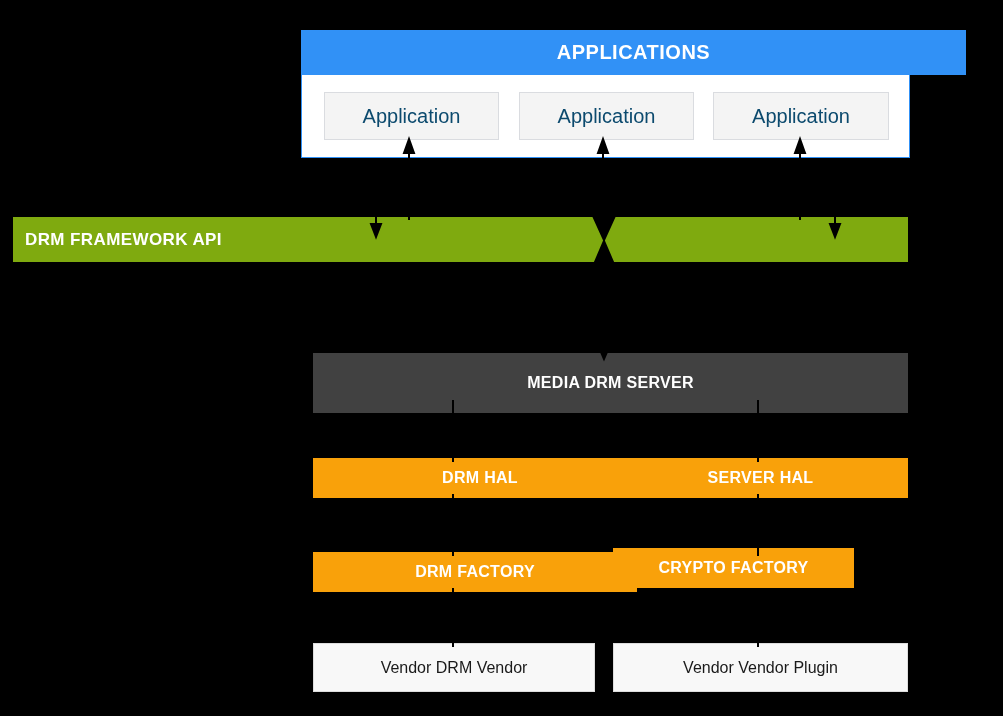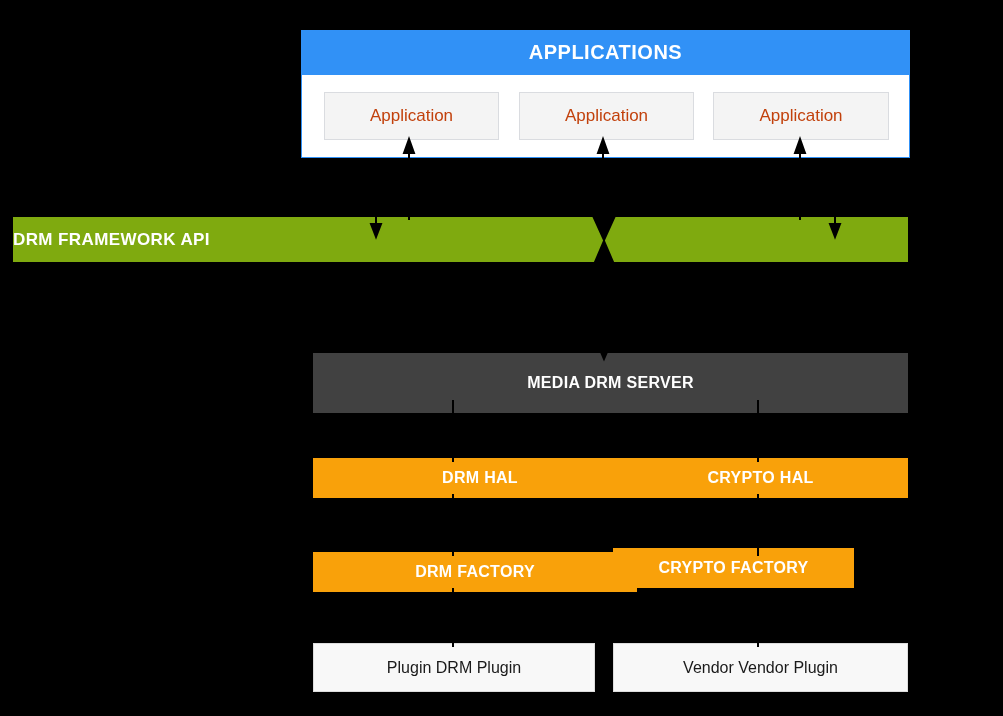--- a/index.html
+++ b/index.html
@@ -8,33 +8,33 @@
     --vendor-bg:#F8F8F8; --vendor-border:#DDDDDD;
     --line:#000000;
   }
   *{box-sizing:border-box;margin:0;padding:0}
   html,body{width:1003px;height:716px;background:#000;overflow:hidden}
   body{font-family:"Liberation Sans", sans-serif;position:relative}
   .abs{position:absolute}
 
   
   .apps-container{left:301px;top:30px;width:609px;height:128px;background:#fff;border:1px solid var(--blue)}
-  .apps-header{left:301px;top:30px;width:609px;height:45px;background:var(--blue);
+  .apps-header{left:301px;top:30px;width:665px;height:45px;background:var(--blue);
     color:#fff;font-weight:bold;font-size:20px;letter-spacing:.5px;
     display:flex;align-items:center;justify-content:center}
   .app-box{top:92px;height:48px;background:var(--appbox-bg);border:1px solid var(--appbox-border);
-    color:#c2410c;font-size:17px;display:flex;align-items:center;justify-content:center}
+    color:#0c4a6e;font-size:20px;display:flex;align-items:center;justify-content:center}
   .app1{left:324px;width:175px}
   .app2{left:519px;width:175px}
   .app3{left:713px;width:176px}
 
   
   .framework-bar{left:13px;top:217px;width:895px;height:45px;background:var(--green);
     color:#fff;font-weight:bold;font-size:17px;letter-spacing:.4px;
-    display:flex;align-items:center;}
+    display:flex;align-items:center;padding-left:12px}
 
   
   .media-server{left:313px;top:353px;width:595px;height:60px;background:var(--darkgray);
     color:#fff;font-weight:bold;font-size:16px;letter-spacing:.3px;
     display:flex;align-items:center;justify-content:center}
 
   
   .orange-box{height:40px;background:var(--orange);color:#fff;font-weight:bold;font-size:16px;
     letter-spacing:.3px;display:flex;align-items:center;justify-content:center}
   .drm-hal{left:313px;top:458px;width:334px}
@@ -59,26 +59,26 @@
 <div class="abs app-box app2">Application</div>
 <div class="abs app-box app3">Application</div>
 
 <div class="abs framework-bar">
   <span>DRM FRAMEWORK API</span>
 </div>
 
 <div class="abs media-server">MEDIA DRM SERVER</div>
 
 <div class="abs orange-box drm-hal">DRM HAL</div>
-<div class="abs orange-box crypto-hal">CRYPTO HAL</div>
+<div class="abs orange-box crypto-hal">SERVER HAL</div>
 
 <div class="abs orange-box drm-factory">DRM FACTORY</div>
 <div class="abs orange-box crypto-factory">CRYPTO FACTORY</div>
 
-<div class="abs vendor-box vendor-drm">Plugin DRM Plugin</div>
+<div class="abs vendor-box vendor-drm">Vendor DRM Vendor</div>
 <div class="abs vendor-box vendor-crypto">Vendor Vendor Plugin</div>
 
 <svg class="abs overlay" width="1003" height="716" viewBox="0 0 1003 716">
   <g stroke="#000" stroke-width="2" fill="#000">
 
     <line x1="409" y1="150" x2="409" y2="220"></line>
     <polygon points="409,139 404,153 414,153"></polygon>
     <line x1="603" y1="150" x2="603" y2="160"></line>
     <polygon points="603,139 598,153 608,153"></polygon>
     <line x1="800" y1="150" x2="800" y2="220"></line>

